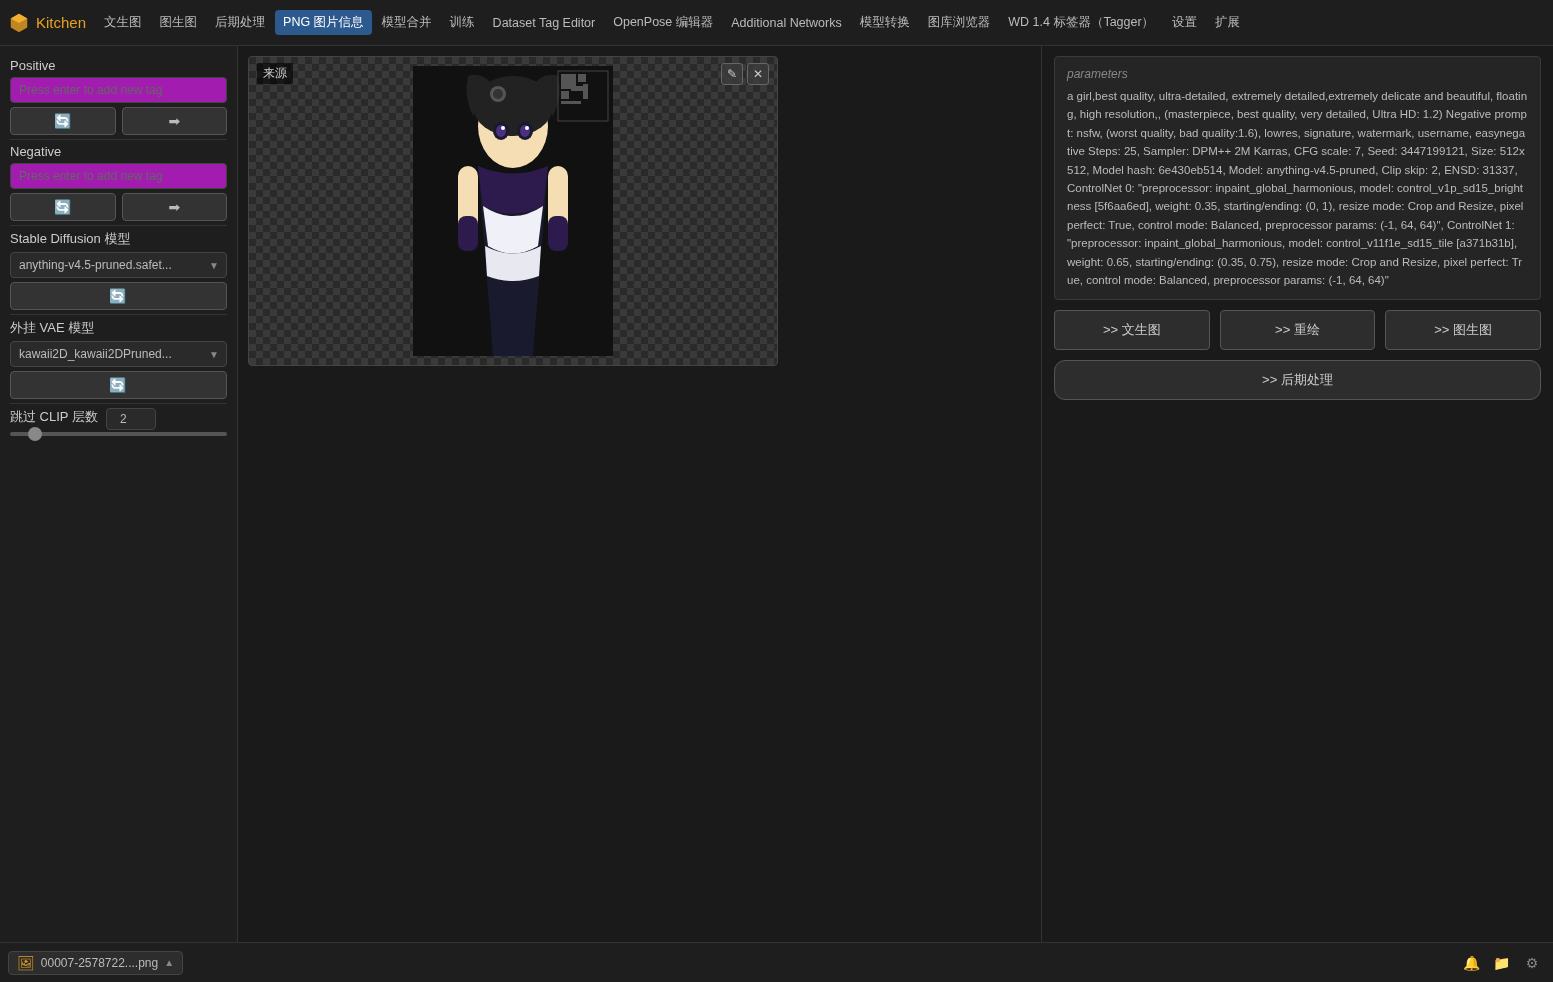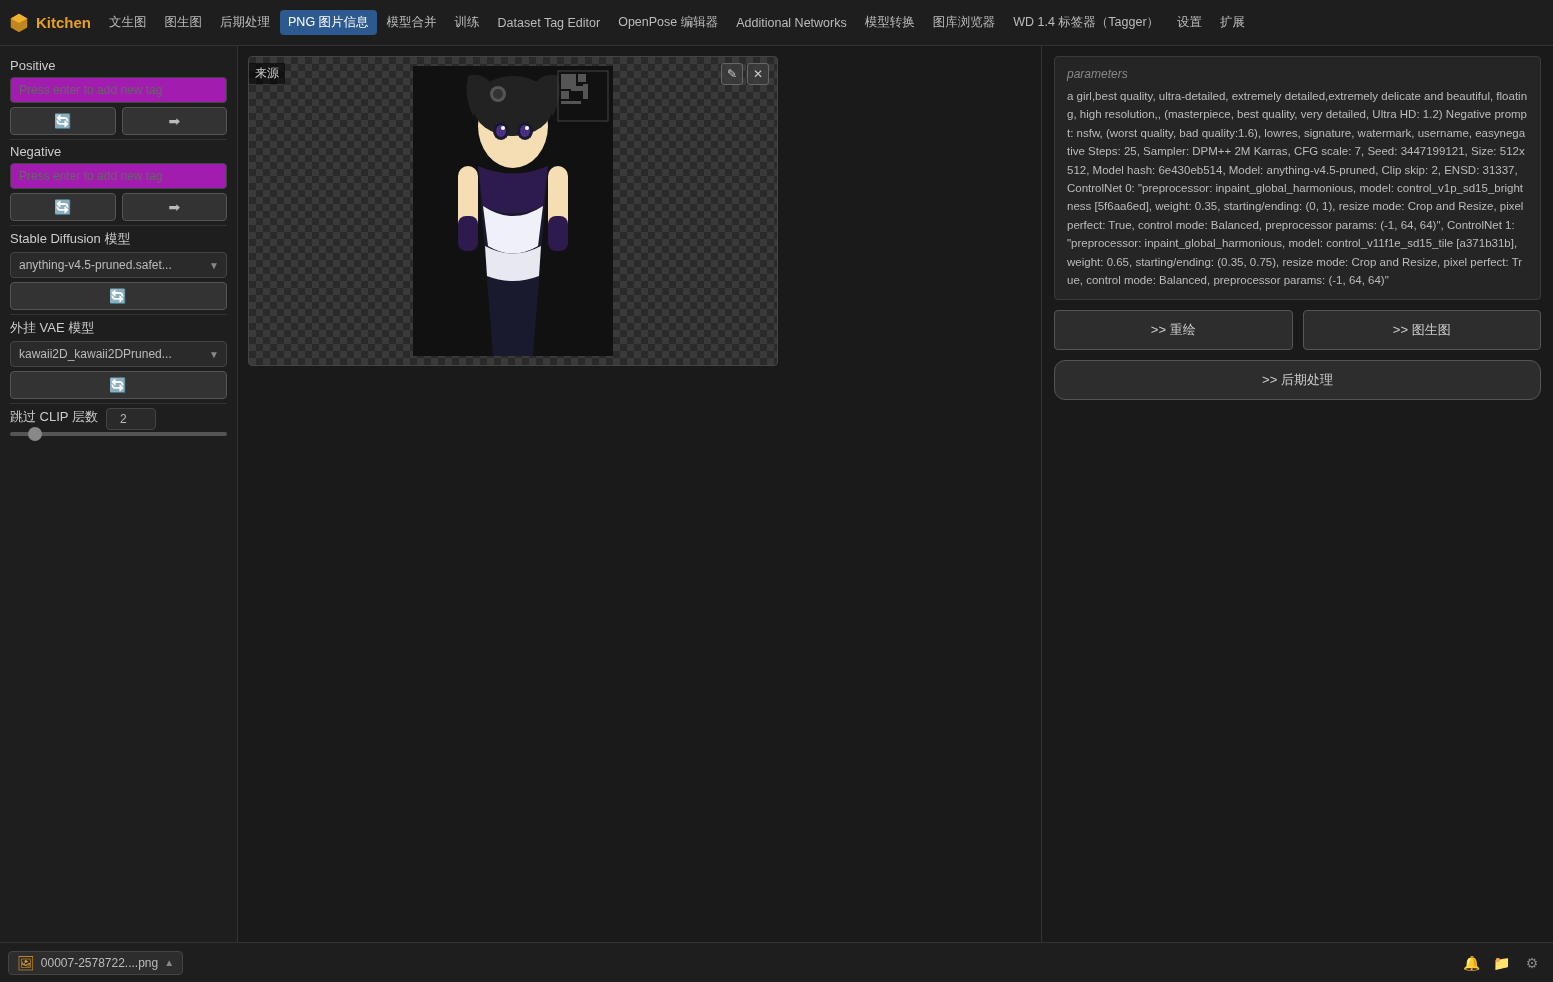--- a/index.html
+++ b/index.html
@@ -23,21 +23,21 @@
       gap: 2px;
       border-bottom: 1px solid #333;
       overflow: hidden;
     }
     .nav-logo {
       display: flex;
       align-items: center;
       gap: 6px;
       margin-right: 8px;
       color: #e8a020;
-      font-weight: bold;
+      font-weight: normal;
       font-size: 15px;
       white-space: nowrap;
     }
     .nav-logo-icon {
       width: 22px;
       height: 22px;
     }
     .nav-item {
       padding: 4px 8px;
       color: #bbb;
@@ -194,21 +194,21 @@
       background: #111;
       border: 1px solid #444;
       border-radius: 4px;
       overflow: hidden;
       width: 530px;
       height: 310px;
     }
     .image-label {
       position: absolute;
       top: 6px;
-      left: 0;
+      left: 8px;
       background: rgba(0,0,0,0.6);
       color: #ccc;
       font-size: 12px;
       padding: 2px 6px;
       border-radius: 1px;
     }
     .image-controls {
       position: absolute;
       top: 6px;
       right: 8px;
@@ -532,20 +532,21 @@
 
   <div id="right-panel">
     <div class="params-section">
       <div class="params-title">parameters</div>
       <div class="params-text">a girl,best quality, ultra-detailed, extremely detailed,extremely delicate and beautiful, floating, high resolution,, (masterpiece, best quality, very detailed, Ultra HD: 1.2)
 Negative prompt: nsfw, (worst quality, bad quality:1.6), lowres, signature, watermark, username, easynegative
 Steps: 25, Sampler: DPM++ 2M Karras, CFG scale: 7, Seed: 3447199121, Size: 512x512, Model hash: 6e430eb514, Model: anything-v4.5-pruned, Clip skip: 2, ENSD: 31337, ControlNet 0: "preprocessor: inpaint_global_harmonious, model: control_v1p_sd15_brightness [5f6aa6ed], weight: 0.35, starting/ending: (0, 1), resize mode: Crop and Resize, pixel perfect: True, control mode: Balanced, preprocessor params: (-1, 64, 64)", ControlNet 1: "preprocessor: inpaint_global_harmonious, model: control_v11f1e_sd15_tile [a371b31b], weight: 0.65, starting/ending: (0.35, 0.75), resize mode: Crop and Resize, pixel perfect: True, control mode: Balanced, preprocessor params: (-1, 64, 64)"</div>
     </div>
 
     <div class="action-btns">
+      <button class="action-btn">&gt;&gt; 文生图</button>
       <button class="action-btn">&gt;&gt; 重绘</button>
       <button class="action-btn">&gt;&gt; 图生图</button>
     </div>
     <button class="action-btn-wide">&gt;&gt; 后期处理</button>
   </div>
 
 </div>
 
 <div id="footer">
   <span class="footer-link">API</span>

